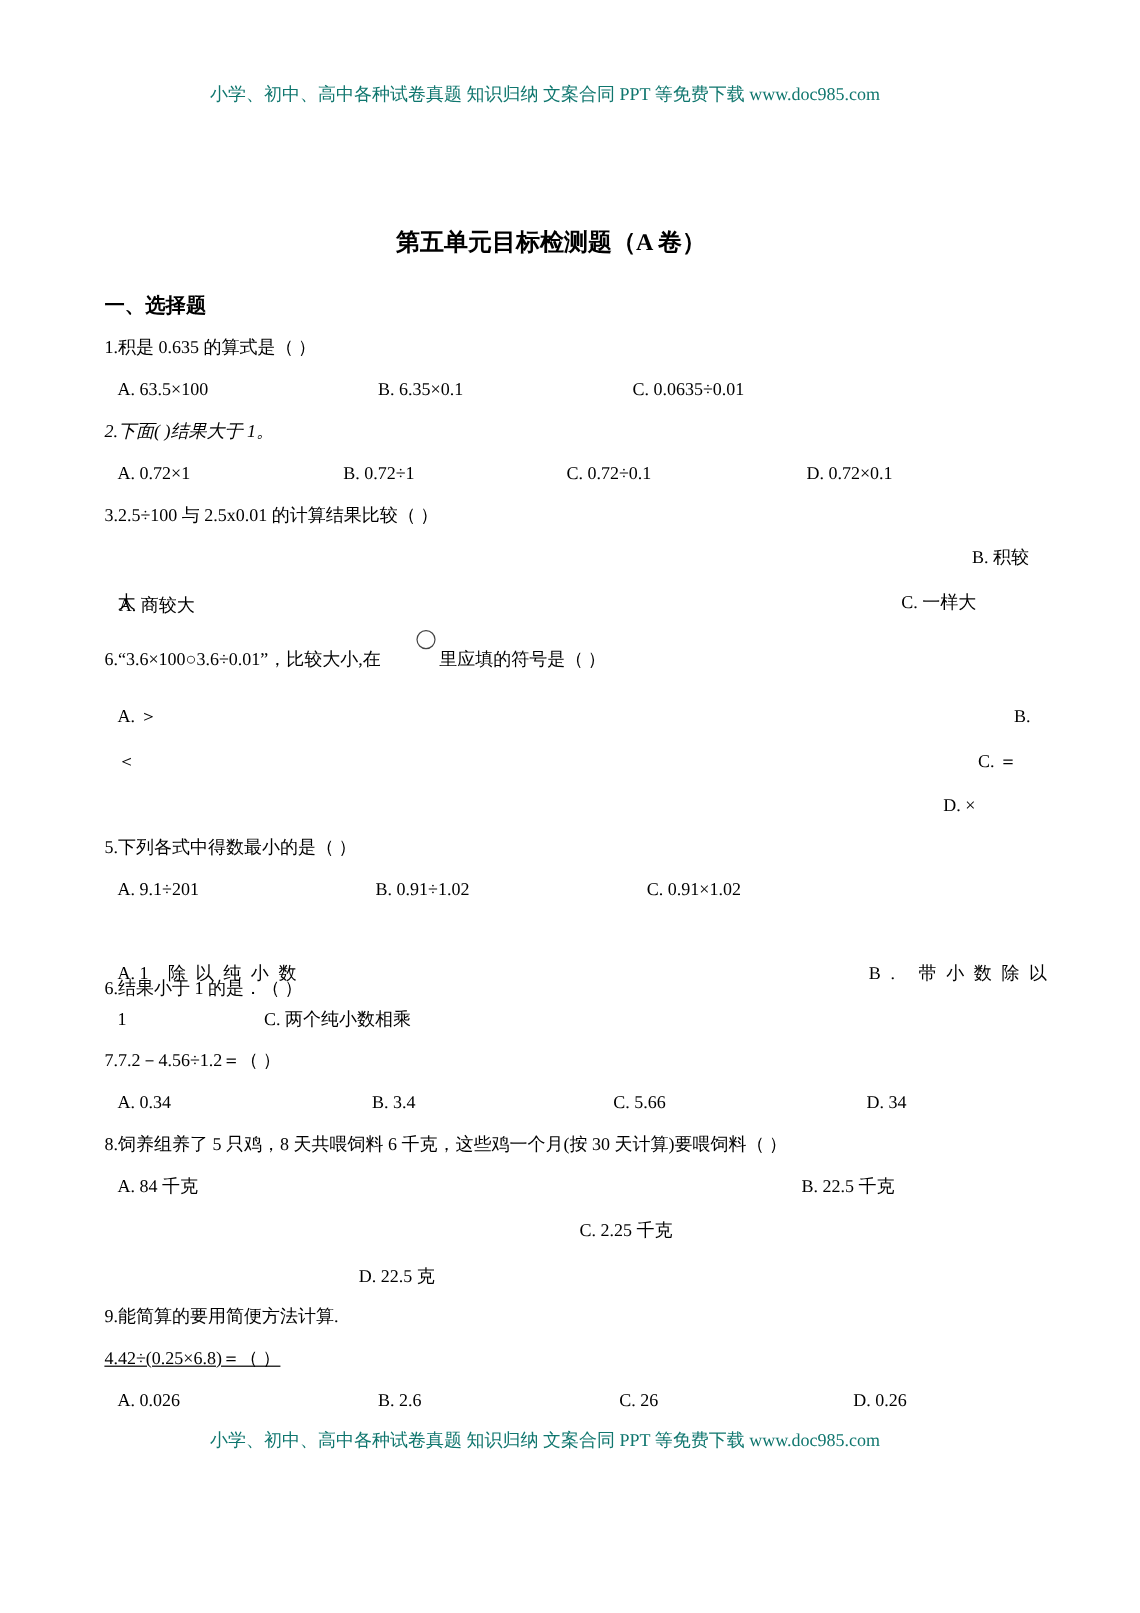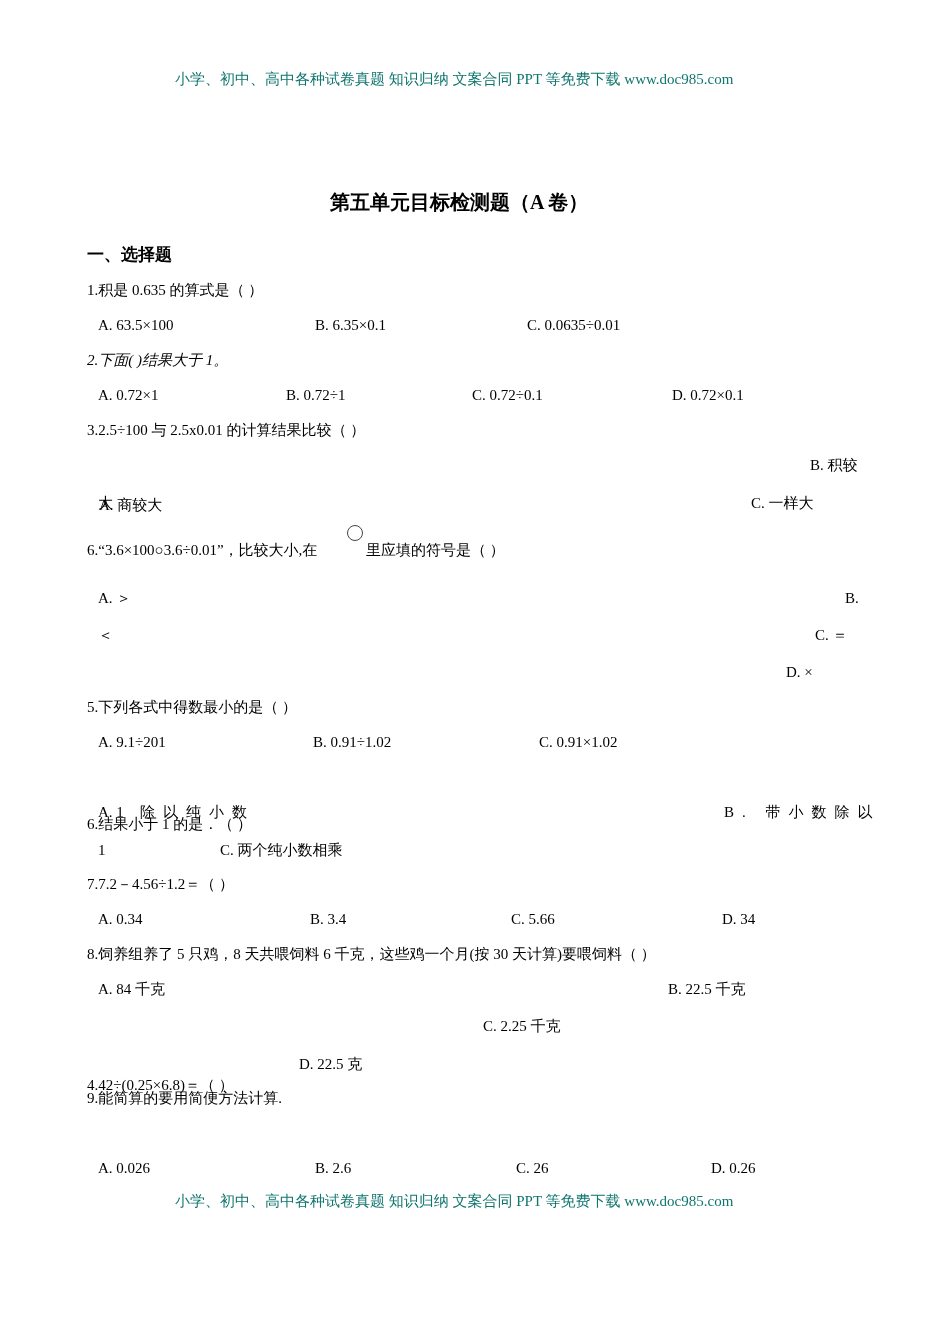--- a/index.html
+++ b/index.html
@@ -71,19 +71,19 @@
 <div class="abs" style="left:511px; top:910px;">C. 5.66</div>
 <div class="abs" style="left:722px; top:910px;">D. 34</div>
 
 <div class="abs" style="left:87px; top:945px;">8.饲养组养了 5 只鸡，8 天共喂饲料 6 千克，这些鸡一个月(按 30 天计算)要喂饲料（          ）</div>
 <div class="abs" style="left:98px; top:980px;">A. 84 千克</div>
 <div class="abs" style="left:668px; top:980px;">B. 22.5 千克</div>
 <div class="abs" style="left:483px; top:1017px;">C. 2.25 千克</div>
 <div class="abs" style="left:299px; top:1055px;">D. 22.5 克</div>
 
 <div class="abs" style="left:87px; top:1089px;">9.能简算的要用简便方法计算.</div>
-<div class="abs" style="left:87px; top:1076px;">4.42÷(0.25×6.8)＝（          ）</div>
+<div class="abs" style="left:87px; top:1124px;text-decoration:underline;">4.42÷(0.25×6.8)＝（          ）</div>
 <div class="abs" style="left:98px; top:1159px;">A. 0.026</div>
 <div class="abs" style="left:315px; top:1159px;">B. 2.6</div>
 <div class="abs" style="left:516px; top:1159px;">C. 26</div>
 <div class="abs" style="left:711px; top:1159px;">D. 0.26</div>
 
 <div class="abs banner" style="left:175px; top:1192px;">小学、初中、高中各种试卷真题 知识归纳 文案合同 PPT 等免费下载   www.doc985.com</div>
 
 </body></html>

